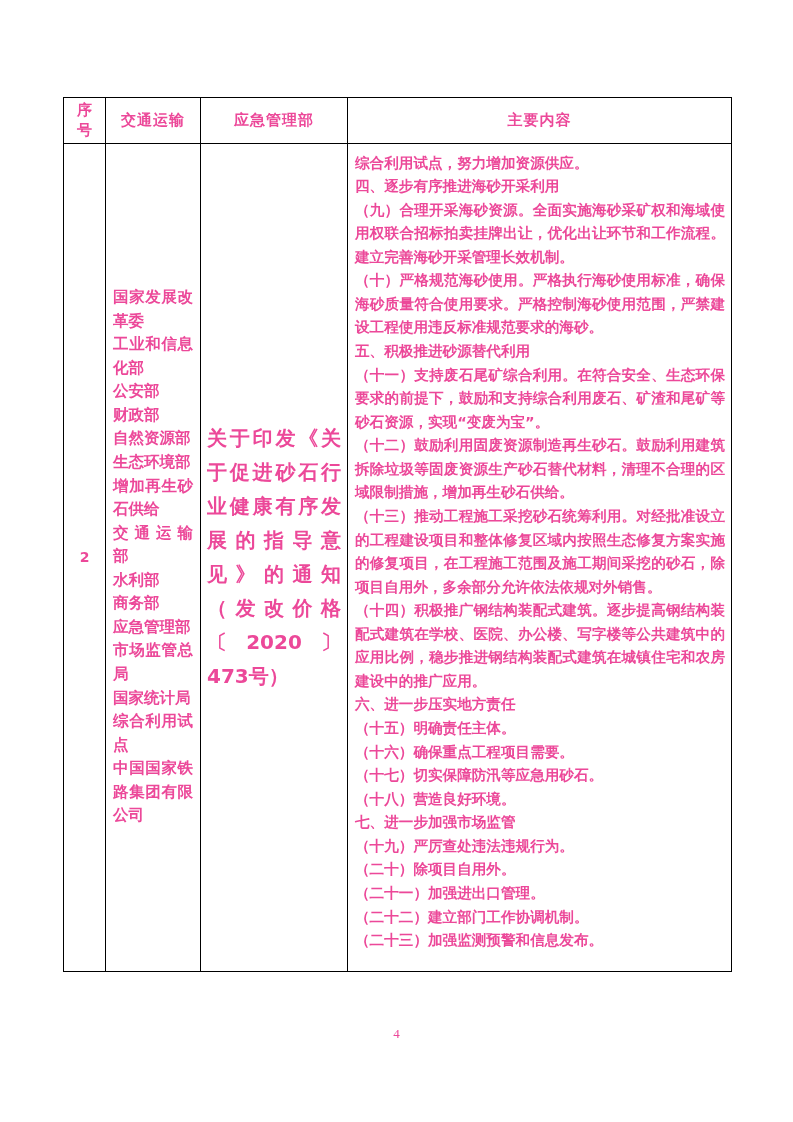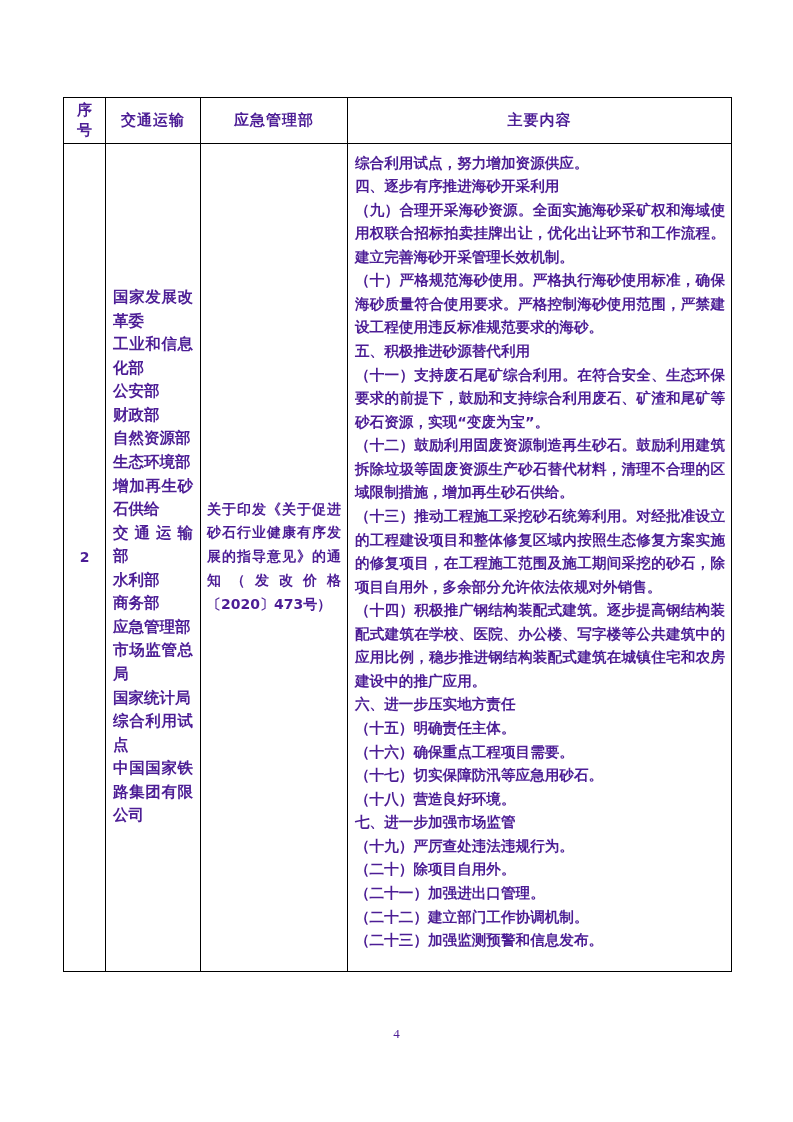--- a/index.html
+++ b/index.html
@@ -6,21 +6,21 @@
     margin: 0;
     padding: 0;
     background: #ffffff;
   }
   .page {
     position: relative;
     width: 793px;
     height: 1122px;
     background: #ffffff;
     font-family: "DejaVu Sans", sans-serif;
-    color: #4c1d95;
+    color: #ec4899;
     overflow: hidden;
   }
   table.doc-table {
     position: absolute;
     left: 63px;
     top: 97px;
     width: 668px;
     border-collapse: collapse;
     table-layout: fixed;
   }
@@ -55,21 +55,21 @@
     vertical-align: middle;
     font-size: 15.5px;
     line-height: 1.52;
     padding: 16px 7px;
   }
   .agency-line {
     text-align: justify;
   }
   .cell-docname {
     vertical-align: middle;
-    font-size: 14px;
+    font-size: 20px;
     line-height: 1.7;
     padding: 0 6px;
     text-align: justify;
   }
   .cell-content {
     vertical-align: top;
     font-size: 14.6px;
     line-height: 1.615;
     padding: 7px 6px 7px 7px;
     margin-left: 31px;

